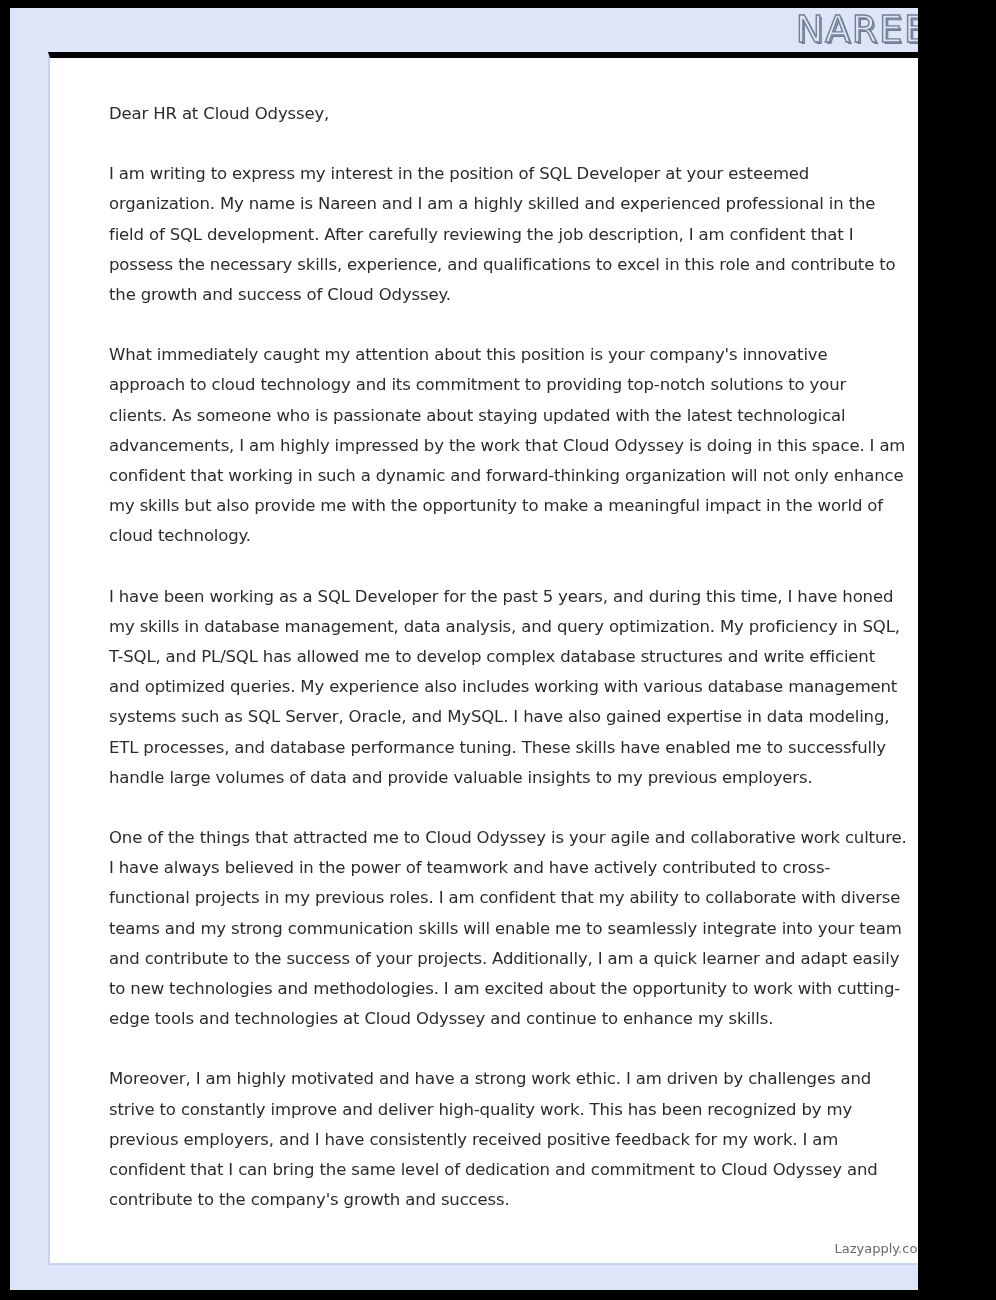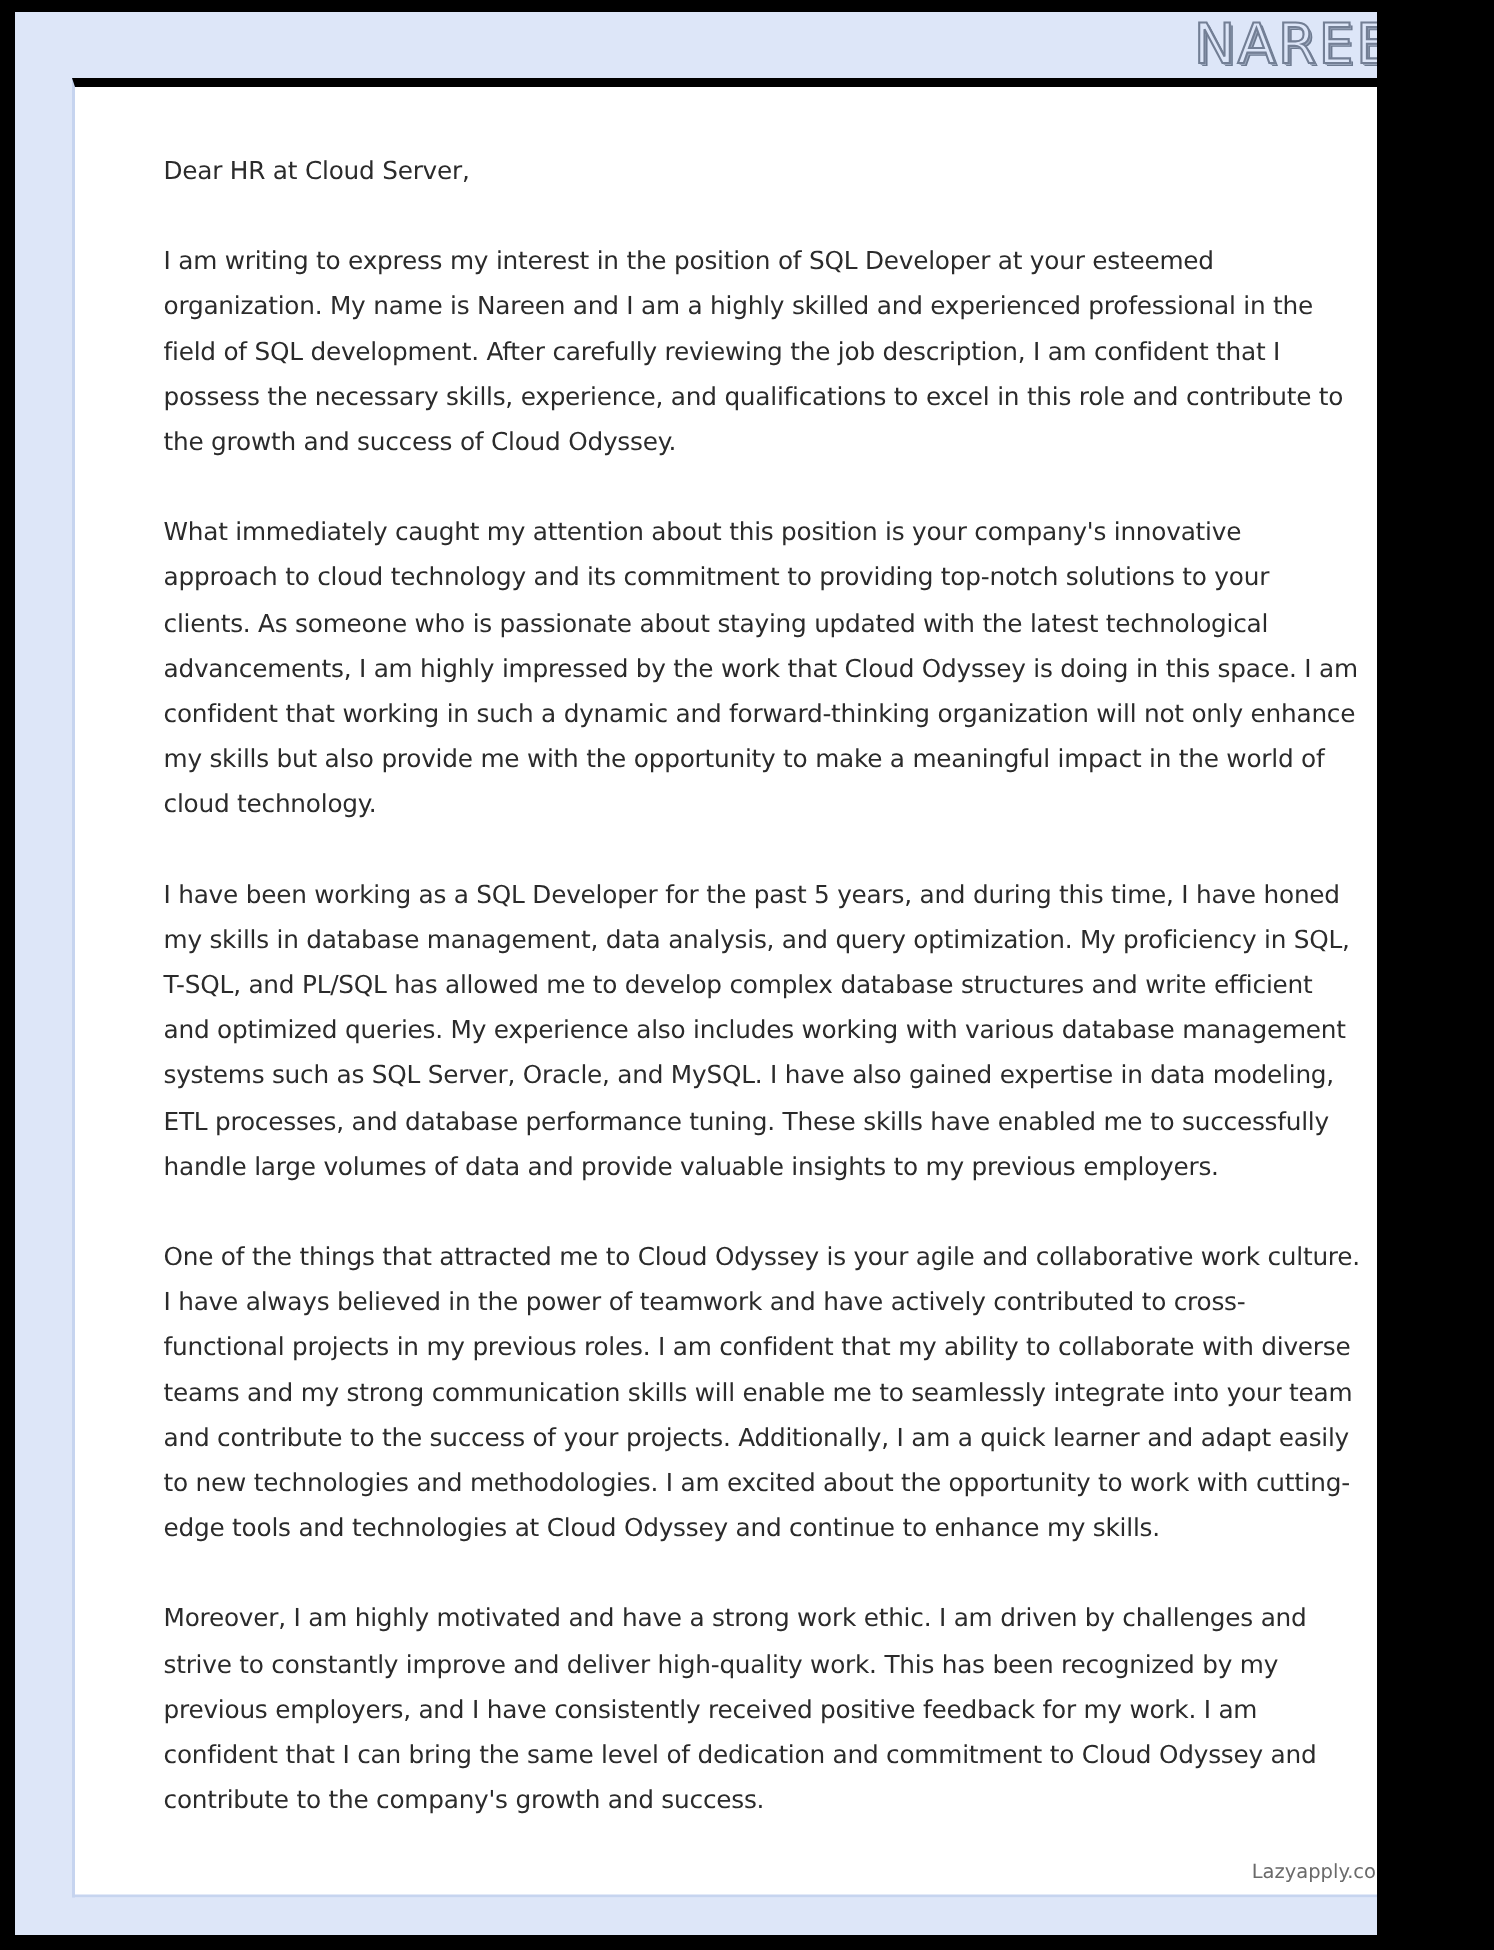--- a/index.html
+++ b/index.html
@@ -121,21 +121,21 @@
   <div id="canvas">
 
     <div id="header">
       <div id="name-title">NAREEN</div>
     </div>
 
     <div id="letter-card">
 
       <div id="letter-body">
 
-        <p class="letter-para salutation">Dear HR at Cloud Server,</p>
+        <p class="letter-para salutation">Dear HR at Cloud Odyssey,</p>
 
         <p class="letter-para">I am writing to express my interest in the position of SQL Developer at your esteemed organization. My name is Nareen and I am a highly skilled and experienced professional in the field of SQL development. After carefully reviewing the job description, I am confident that I possess the necessary skills, experience, and qualifications to excel in this role and contribute to the growth and success of Cloud Odyssey.</p>
 
         <p class="letter-para">What immediately caught my attention about this position is your company's innovative approach to cloud technology and its commitment to providing top-notch solutions to your clients. As someone who is passionate about staying updated with the latest technological advancements, I am highly impressed by the work that Cloud Odyssey is doing in this space. I am confident that working in such a dynamic and forward-thinking organization will not only enhance my skills but also provide me with the opportunity to make a meaningful impact in the world of cloud technology.</p>
 
         <p class="letter-para">I have been working as a SQL Developer for the past 5 years, and during this time, I have honed my skills in database management, data analysis, and query optimization. My proficiency in SQL, T-SQL, and PL/SQL has allowed me to develop complex database structures and write efficient and optimized queries. My experience also includes working with various database management systems such as SQL Server, Oracle, and MySQL. I have also gained expertise in data modeling, ETL processes, and database performance tuning. These skills have enabled me to successfully handle large volumes of data and provide valuable insights to my previous employers.</p>
 
         <p class="letter-para">One of the things that attracted me to Cloud Odyssey is your agile and collaborative work culture. I have always believed in the power of teamwork and have actively contributed to cross-functional projects in my previous roles. I am confident that my ability to collaborate with diverse teams and my strong communication skills will enable me to seamlessly integrate into your team and contribute to the success of your projects. Additionally, I am a quick learner and adapt easily to new technologies and methodologies. I am excited about the opportunity to work with cutting-edge tools and technologies at Cloud Odyssey and continue to enhance my skills.</p>
 
         <p class="letter-para last">Moreover, I am highly motivated and have a strong work ethic. I am driven by challenges and strive to constantly improve and deliver high-quality work. This has been recognized by my previous employers, and I have consistently received positive feedback for my work. I am confident that I can bring the same level of dedication and commitment to Cloud Odyssey and contribute to the company's growth and success.</p>

